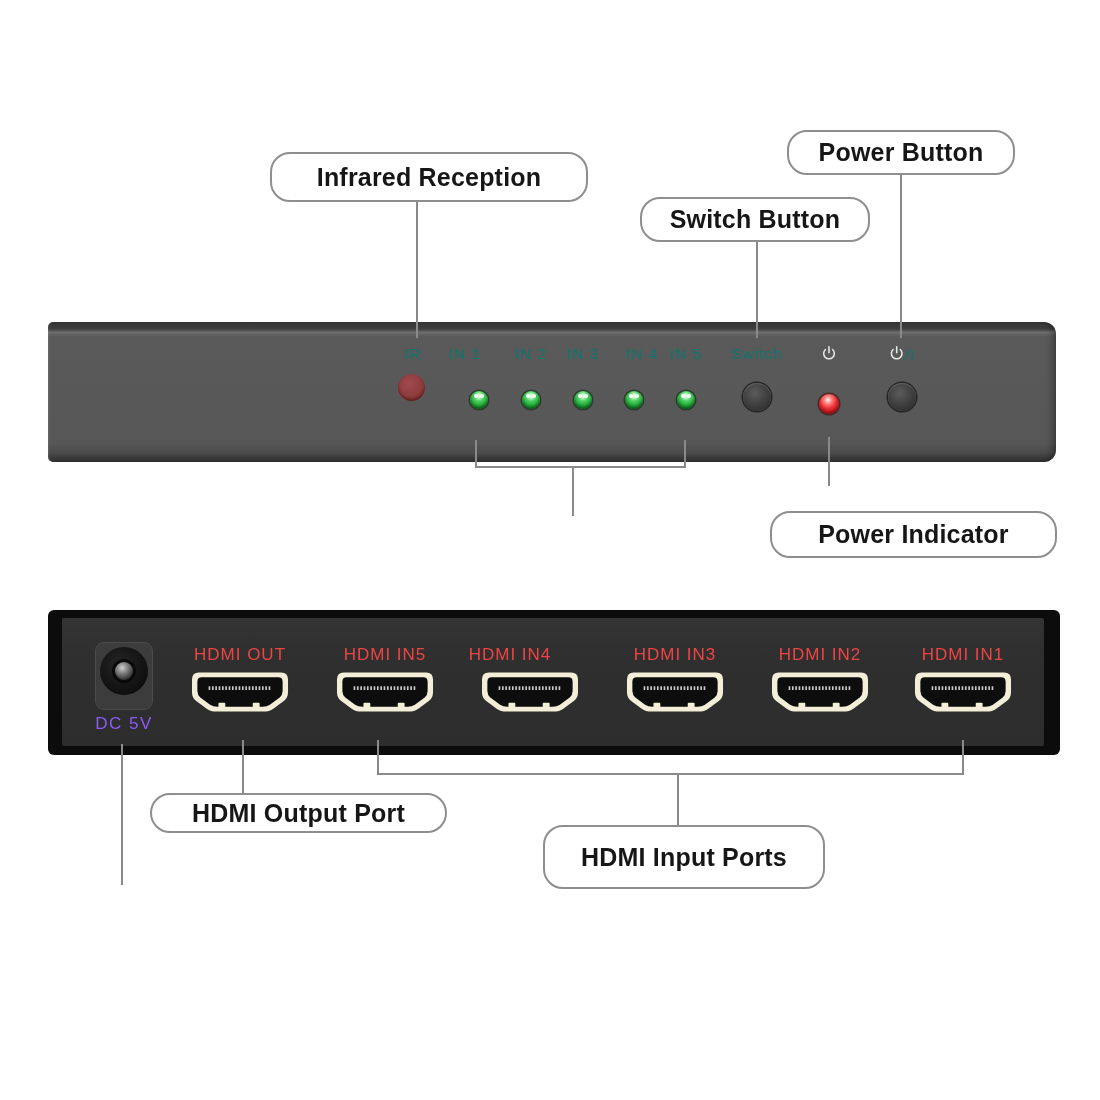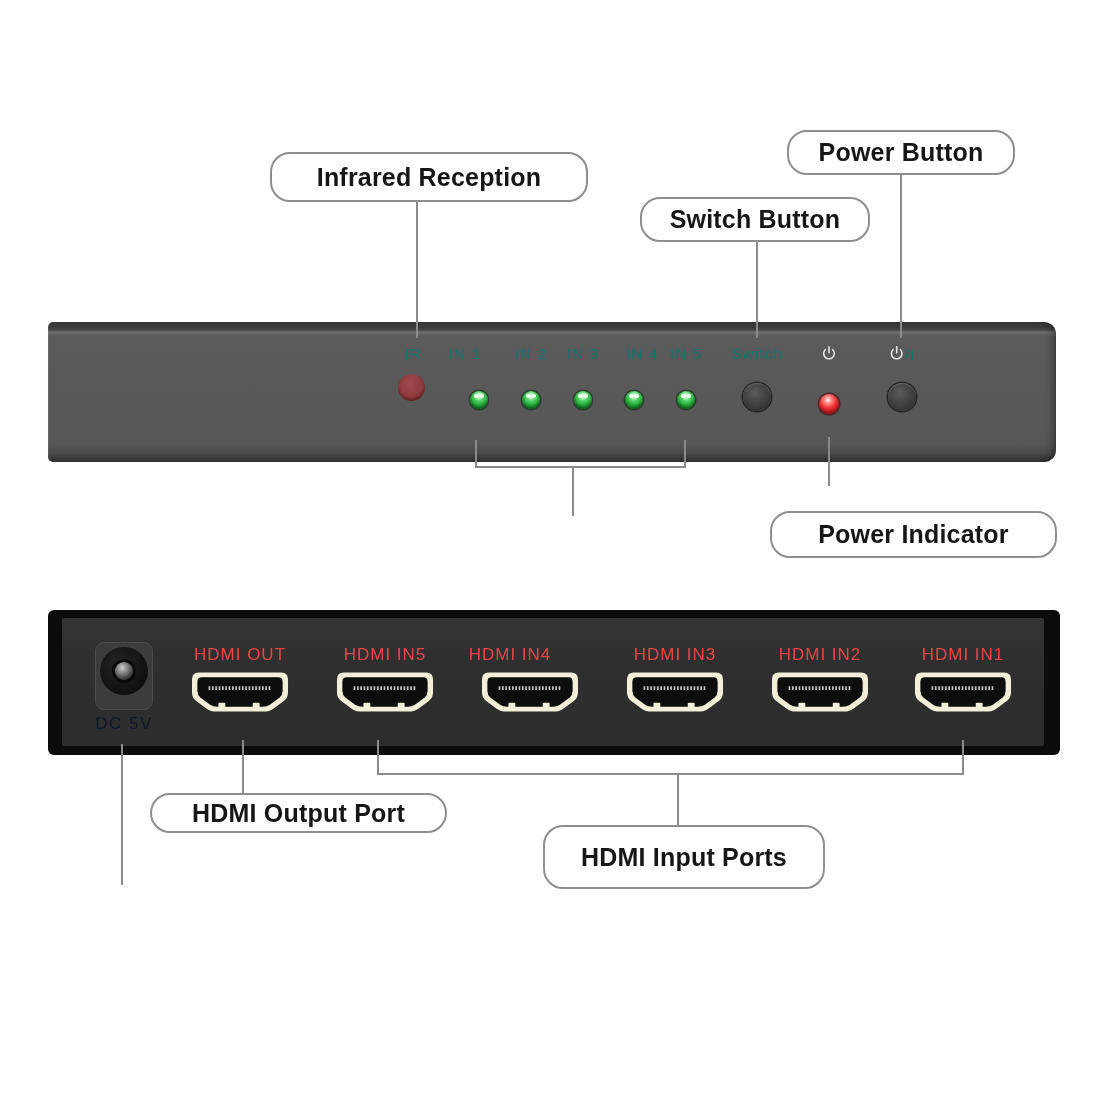--- a/index.html
+++ b/index.html
@@ -50,21 +50,21 @@
     color:#ef4444;font-size:17px;letter-spacing:1px;z-index:3;white-space:nowrap;}
   .hdmi-port{position:absolute;top:671px;width:98px;height:44px;z-index:3;}
   .dc-plate{position:absolute;left:95px;top:642px;width:58px;height:68px;z-index:3;
     background:#3c3c3c;border:1px solid #4b4b4b;border-radius:9px;box-sizing:border-box;}
   .dc-barrel{position:absolute;left:100px;top:647px;width:48px;height:48px;border-radius:50%;z-index:4;
     background:radial-gradient(circle at 42% 38%,#262626 0%,#141414 55%,#060606 100%);}
   .dc-pin{position:absolute;left:115px;top:662px;width:18px;height:18px;border-radius:50%;z-index:5;
     background:radial-gradient(circle at 40% 32%,#cfcfcf 0%,#8a8a8a 30%,#3a3a3a 70%,#1a1a1a 100%);
     box-shadow:0 0 0 3px #0a0a0a;}
   .dc-label{position:absolute;left:124px;top:714px;transform:translateX(-50%);
-    color:#0f172a;font-size:17px;letter-spacing:1.5px;z-index:3;white-space:nowrap;}
+    color:#8b5cf6;font-size:17px;letter-spacing:1.5px;z-index:3;white-space:nowrap;}
 </style>
 </head>
 <body>
 
 <div class="canvas">
 
   <div class="callout" style="left:270px;top:152px;width:318px;height:50px;">
     <span>Infrared Reception</span>
   </div>
   <div class="callout" style="left:640px;top:197px;width:230px;height:45px;">

